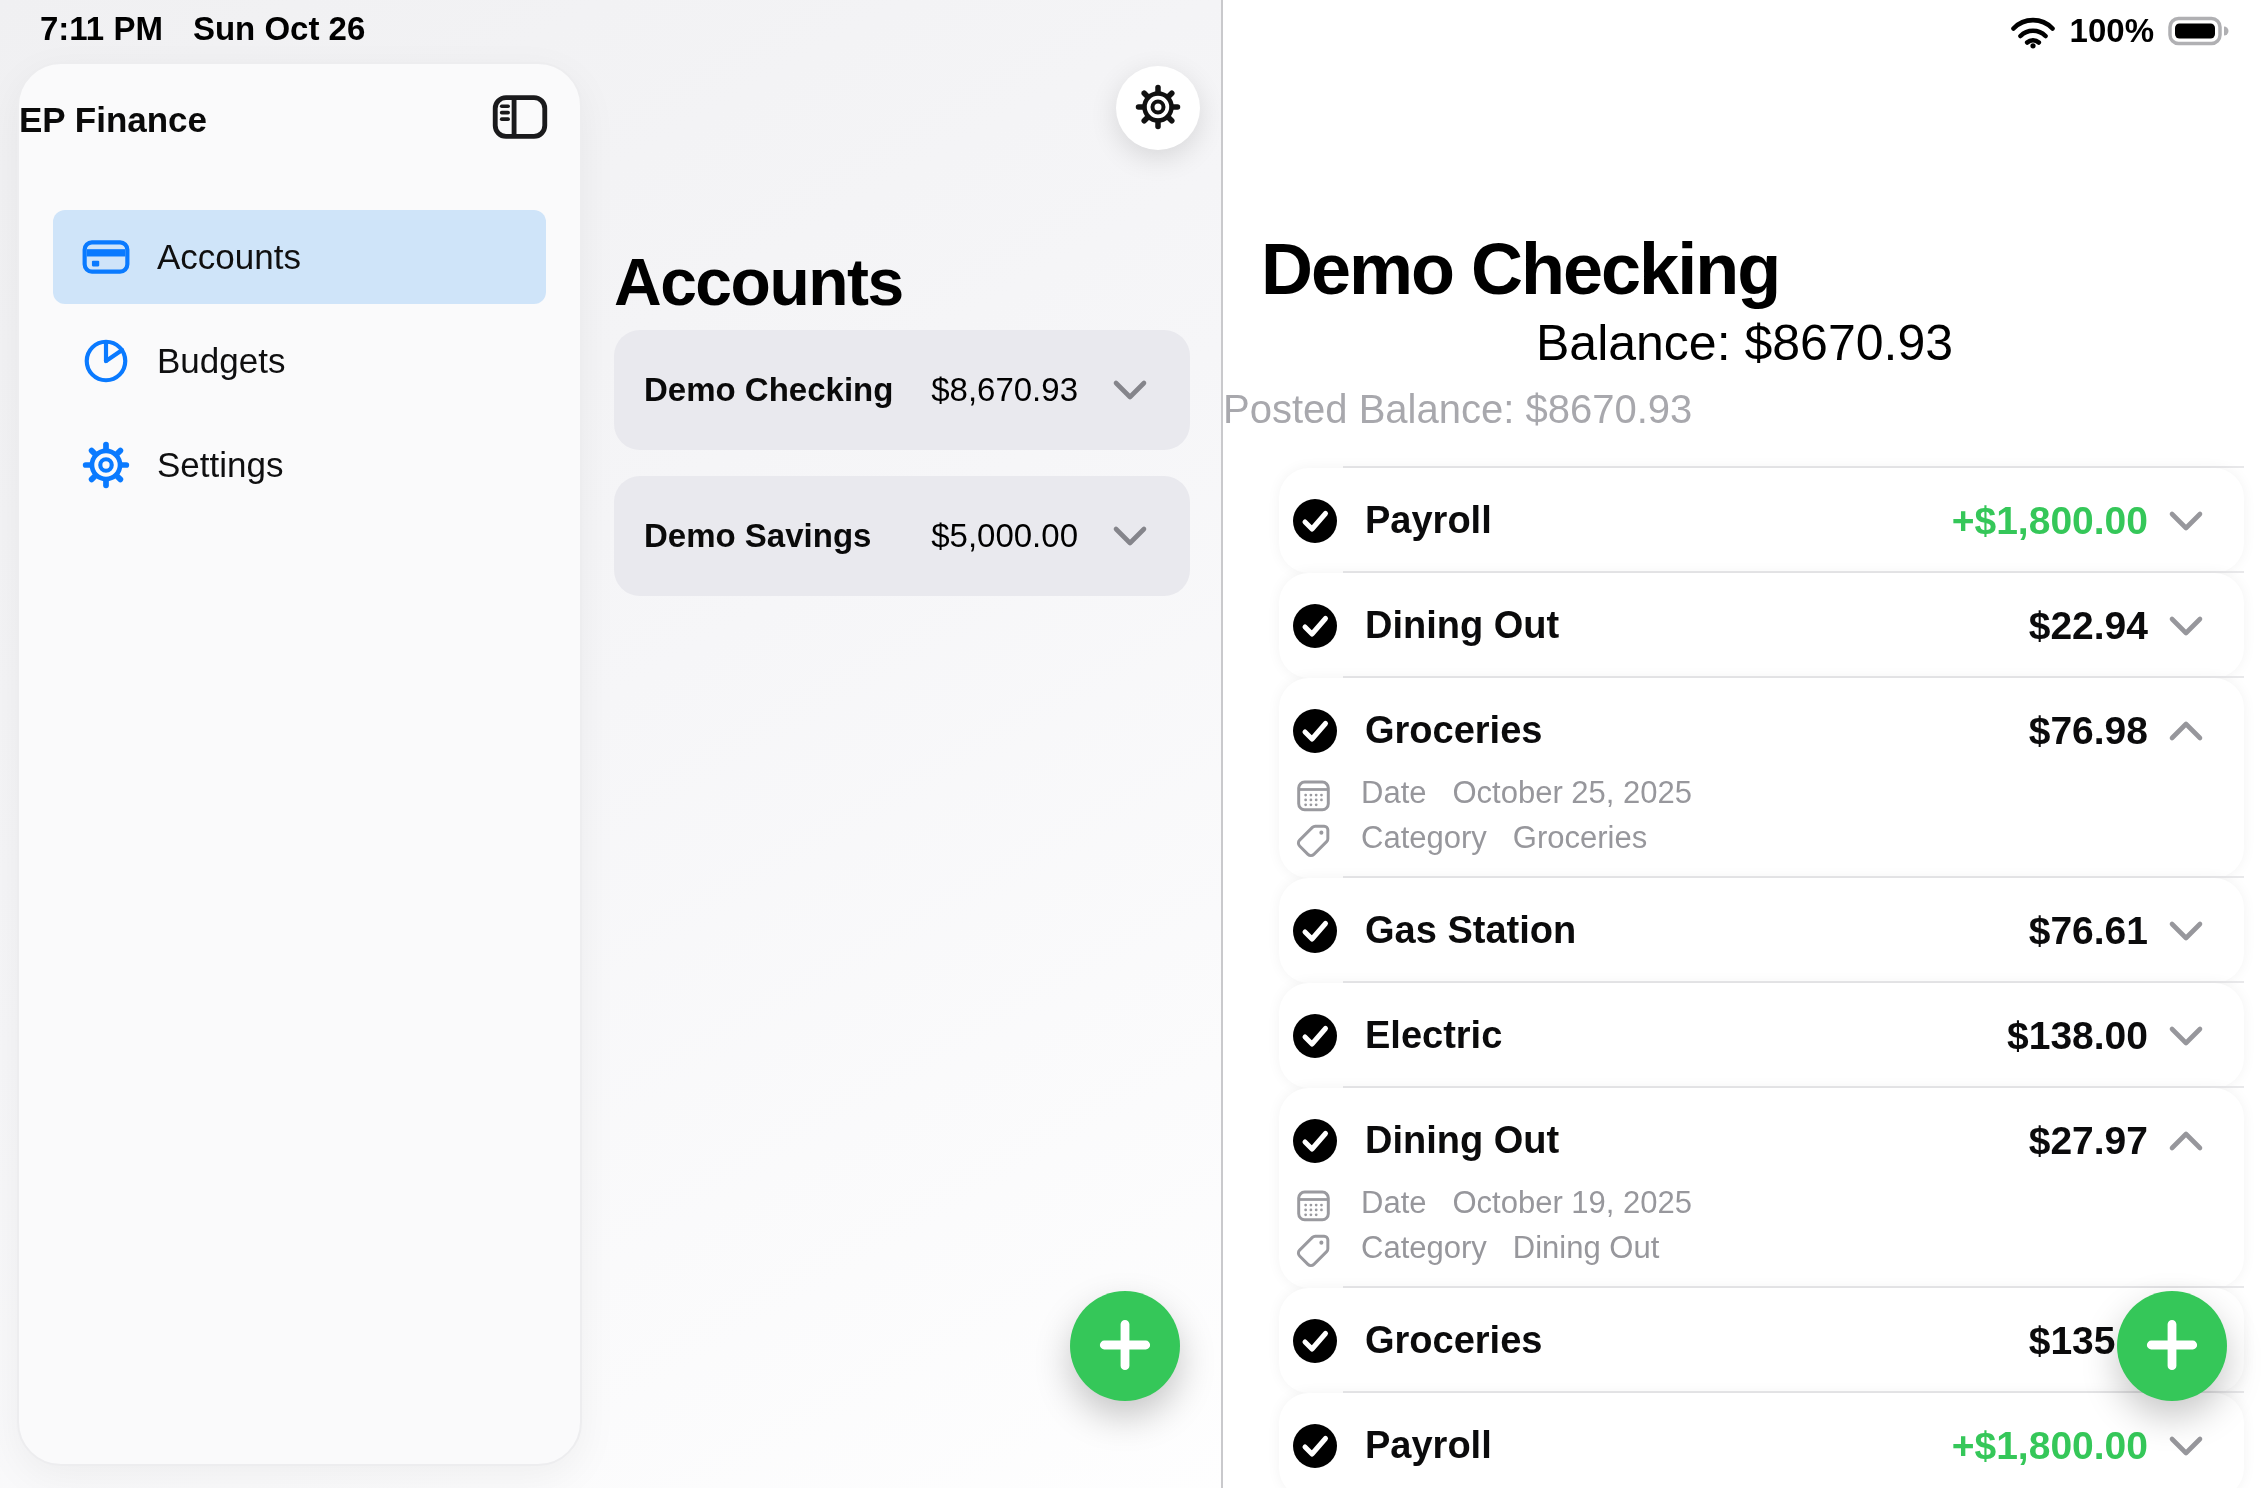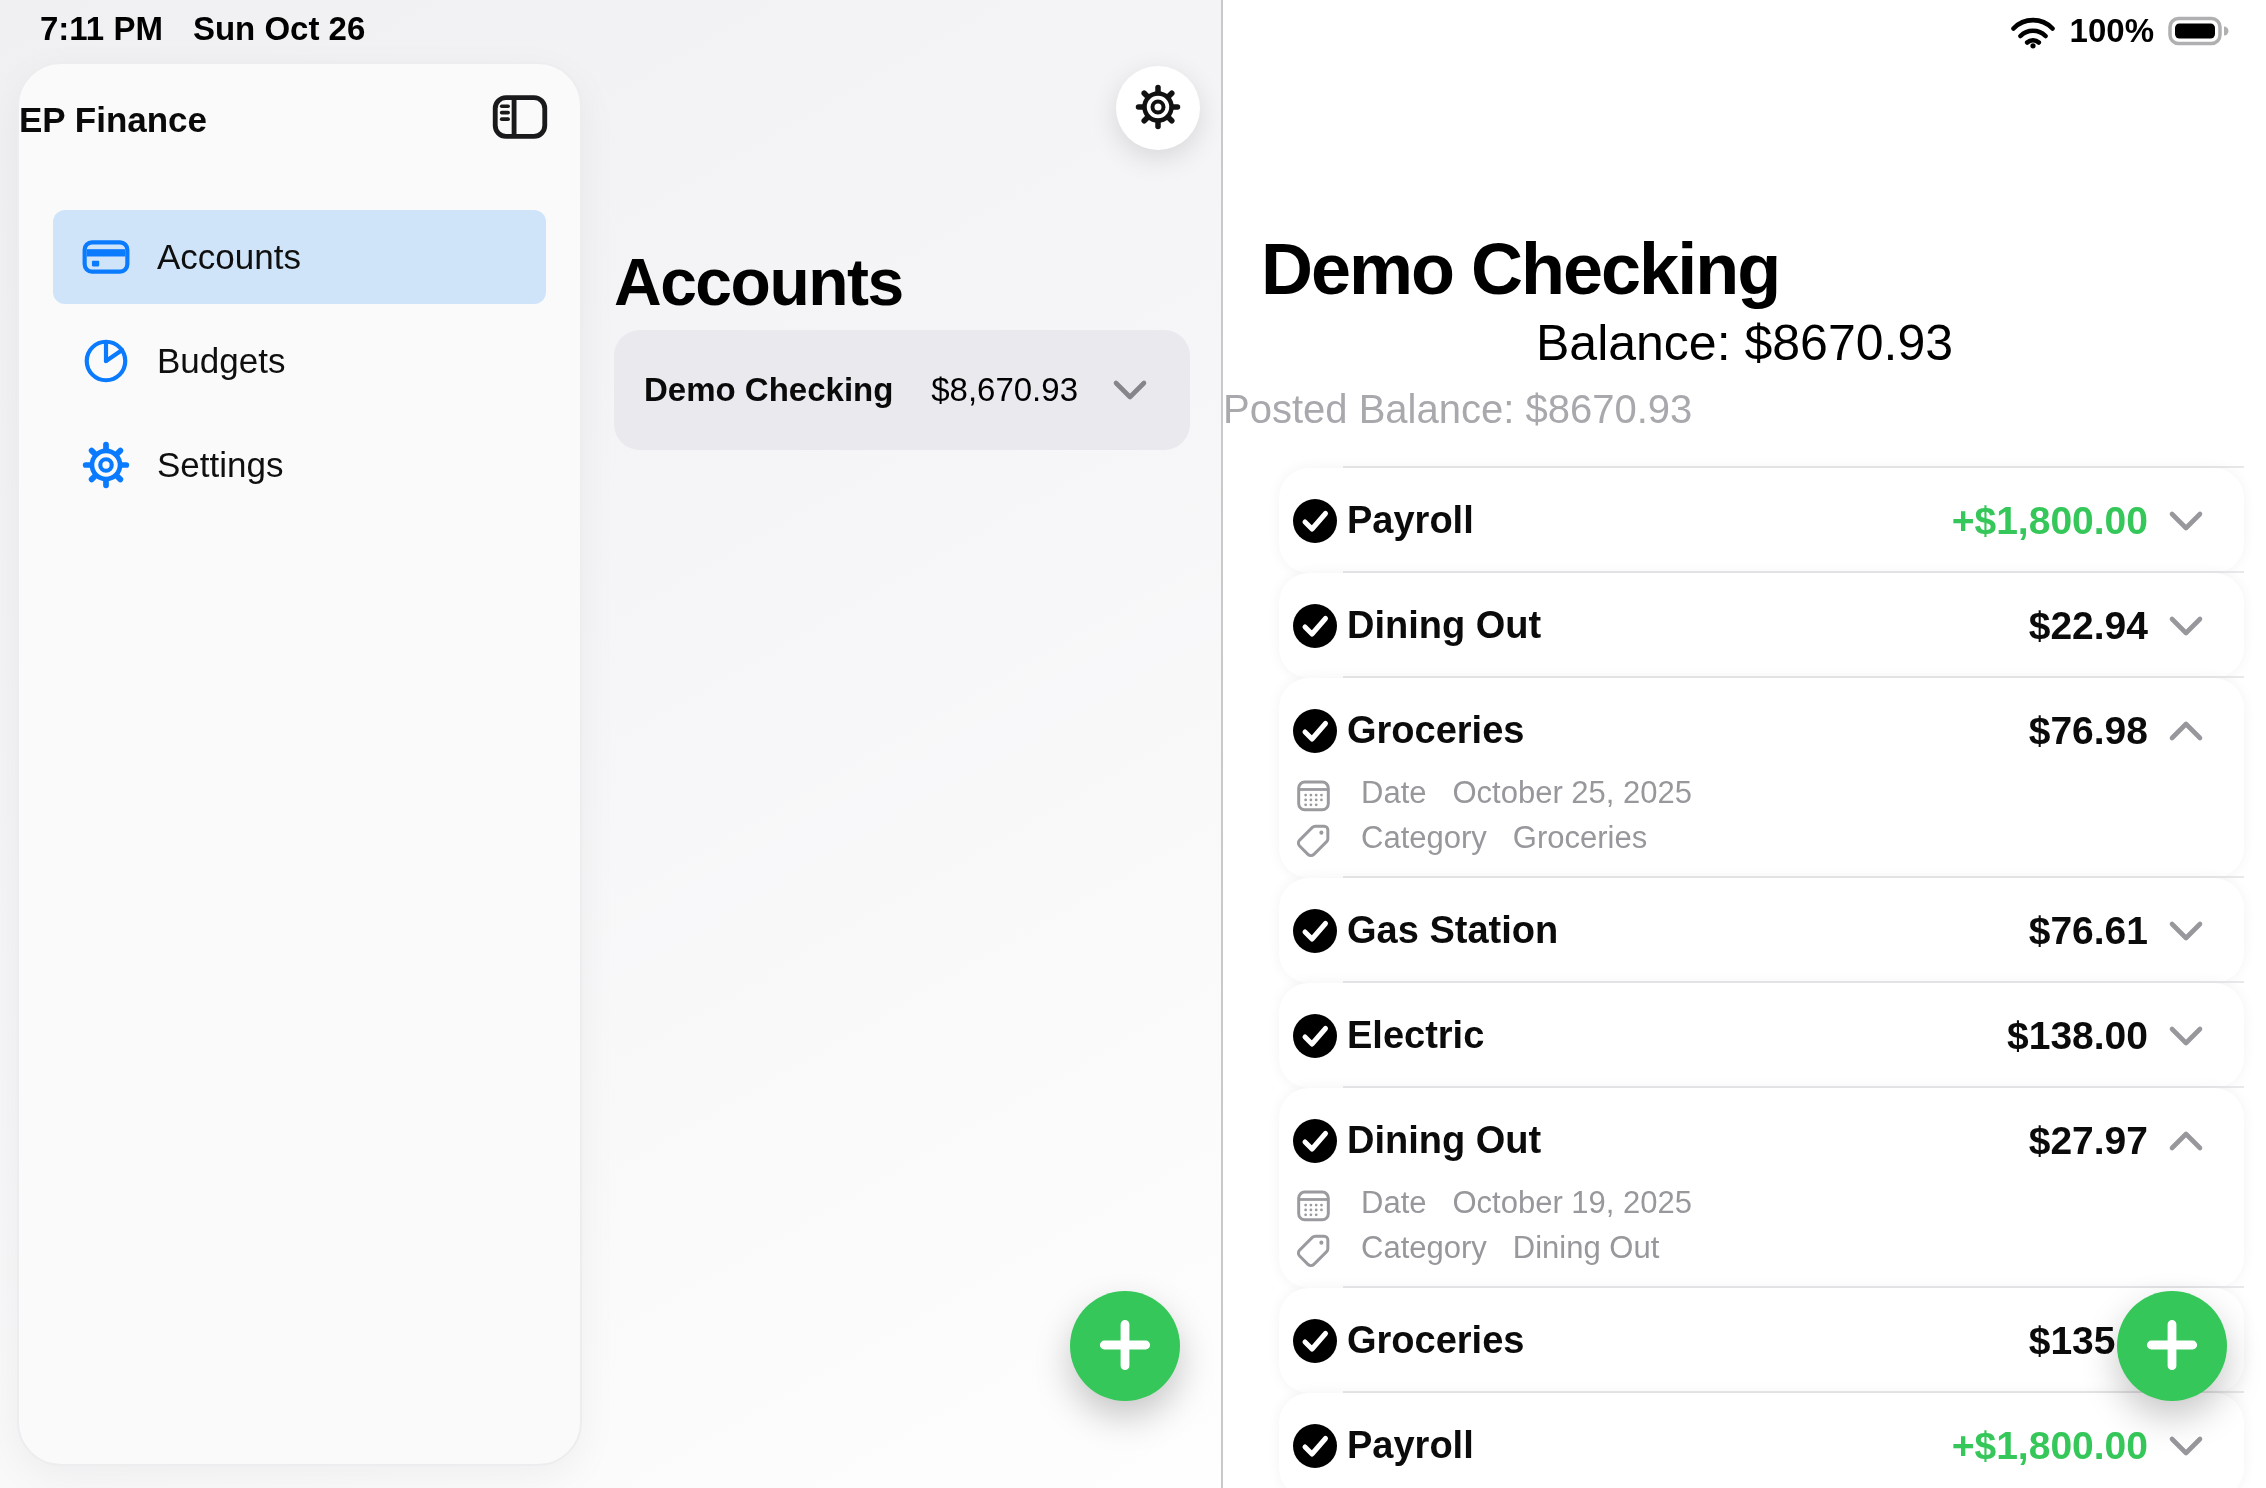--- a/index.html
+++ b/index.html
@@ -53,21 +53,21 @@
     letter-spacing:-2px;color:#000;}
   .balance-line{position:absolute;left:0;right:0;top:314px;text-align:center;font-size:50px;color:#000;}
   .posted-line{position:absolute;left:0;right:0;top:387px;text-align:left;font-size:40px;color:#a8a8ad;}
   .txn-list{position:absolute;left:56px;right:22px;top:468px;}
   .txn-list::before{content:"";position:absolute;top:-2px;left:64px;right:0;height:2px;background:#e8e8ea;}
   .txn-row{position:relative;background:#fff;border-radius:30px;box-shadow:0 0 14px rgba(0,0,0,.05);}
   .txn-row::after{content:"";position:absolute;left:64px;right:0;bottom:0;height:2px;background:#e8e8ea;}
   .txn-main{display:flex;align-items:center;height:105px;padding:0 40px 0 12px;cursor:pointer;}
   .txn-check{width:48px;height:48px;flex:0 0 auto;cursor:pointer;}
   .txn-check svg{width:48px;height:48px;display:block;}
-  .txn-name{margin-left:8px;font-size:38px;font-weight:700;color:#0b0b0c;}
+  .txn-name{margin-left:26px;font-size:38px;font-weight:700;color:#0b0b0c;}
   .txn-amount{margin-left:auto;font-size:39px;font-weight:700;color:#0b0b0c;}
   .txn-amount.income{color:#35c759;}
   .txn-chevron{margin-left:20px;width:36px;height:22px;color:#97979c;cursor:pointer;}
   .txn-chevron svg{width:36px;height:22px;display:block;}
   .txn-details{padding:0 40px 18px 14px;margin-top:-8px;display:flex;flex-direction:column;gap:5px;}
   .detail-line{display:flex;align-items:flex-start;height:40px;font-size:31px;color:#97979c;}
   .detail-icon{width:40px;height:40px;color:#9a9a9f;display:grid;place-items:center;}
   .detail-icon svg{width:37px;height:37px;}
   .detail-label{margin-left:28px;}
   .detail-value{margin-left:26px;}
@@ -146,20 +146,29 @@
     <span class="nav-label">Settings</span>
   </div>
         </nav>
     </aside>
 
     <h1 class="accounts-title">Accounts</h1>
     <div class="account-cards" id="account-cards">
         <div class="account-card">
     <span class="account-name">Demo Checking</span>
     <span class="account-balance">$8,670.93</span>
+    <span class="account-chevron">
+            <svg viewBox="0 0 36 22" fill="none" stroke="currentColor" stroke-width="4.6" stroke-linecap="round" stroke-linejoin="round">
+              <path d="M4 4 L18 18 L32 4"></path>
+            </svg>
+          </span>
+  </div>
+        <div class="account-card">
+    <span class="account-name">Demo Savings</span>
+    <span class="account-balance">$5,000.00</span>
     <span class="account-chevron">
             <svg viewBox="0 0 36 22" fill="none" stroke="currentColor" stroke-width="4.6" stroke-linecap="round" stroke-linejoin="round">
               <path d="M4 4 L18 18 L32 4"></path>
             </svg>
           </span>
   </div>
       </div>
 
     <button class="gear-btn">
       <span><svg viewBox="0 0 48 48" fill="none" stroke="currentColor">

